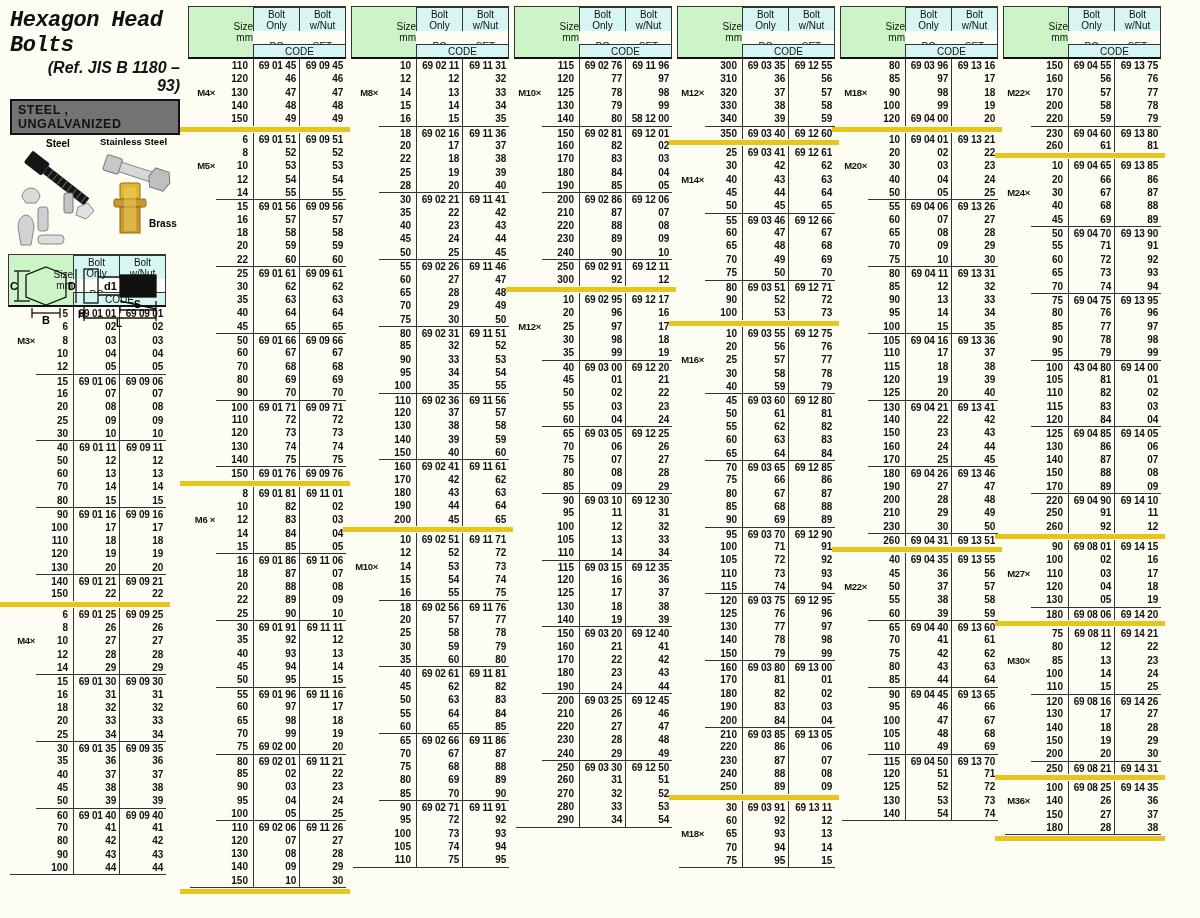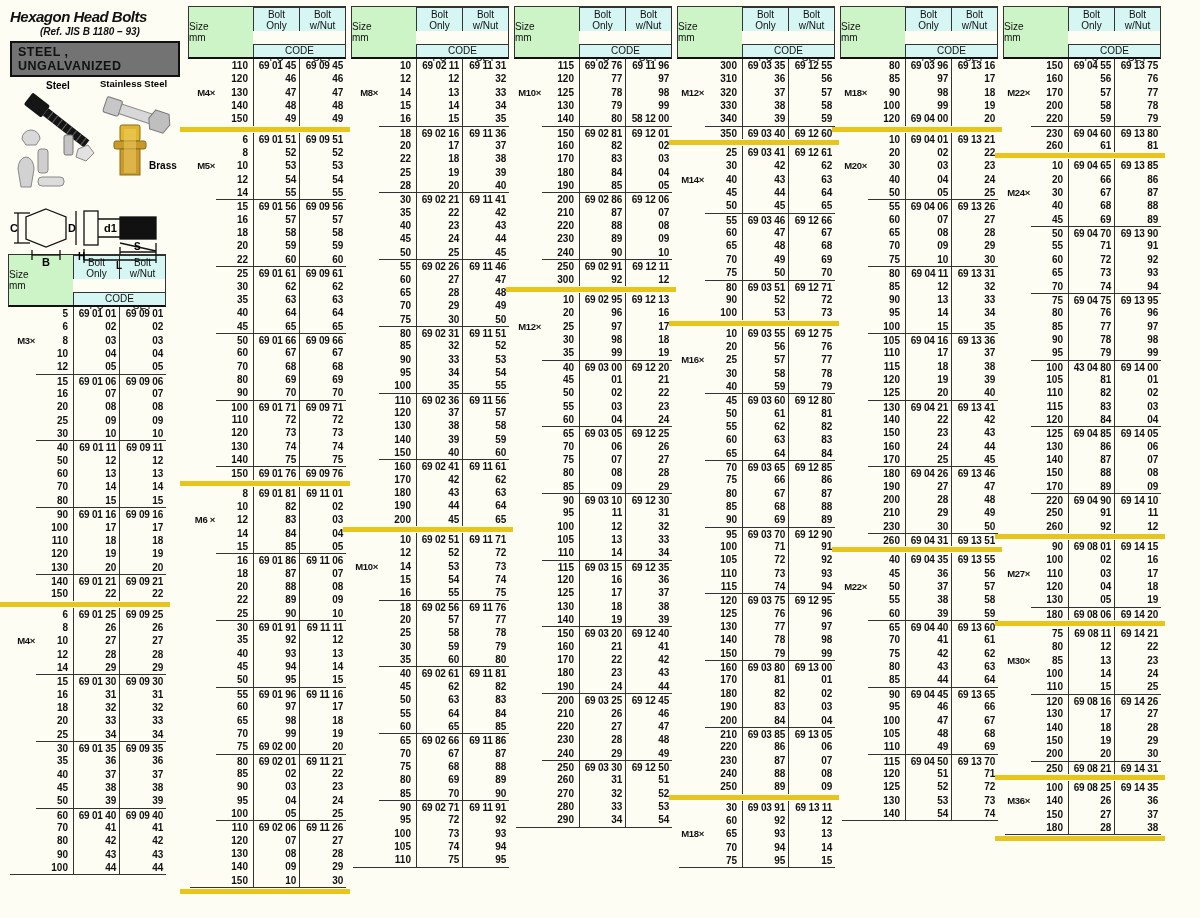--- a/index.html
+++ b/index.html
@@ -9,30 +9,30 @@
     background:#fdfdf4;
     font-family:"Liberation Sans", sans-serif;
     color:#111;
   }
   .page { display:flex; padding:6px 2px 0 8px; }
   .col { flex:0 0 163px; padding-right:4px; }
   .col-first { flex:0 0 180px; }
 
   
   .head-block { width:172px; height:246px; position:relative; }
-  .title { font-size:15px; font-weight:bold; font-style:italic; letter-spacing:-0.5px; margin:2px 0 0 2px; }
-  .ref { font-size:10px; font-weight:bold; font-style:italic; margin:1px 0 4px 32px; }
+  .title { font-size:22px; font-weight:bold; font-style:italic; letter-spacing:-0.5px; margin:2px 0 0 2px;font-family:Liberation Mono, monospace; }
+  .ref { font-size:16px; font-weight:bold; font-style:italic; margin:1px 0 4px 14px;text-align:right; }
   .badge { display:inline-block; background:#737373; border:2px solid #111; font-weight:bold; font-size:12.5px; padding:2px 6px; margin-left:2px; letter-spacing:0.5px; }
   .bolt-art, .dim-art { display:block; }
 
   
   .cat-table { width:158px; font-size:10px; }
   .thead { display:grid; grid-template-columns:64px 46px 46px; grid-template-rows:24px 13px 13px;
            border:1px solid #333; border-bottom:2px solid #111; text-align:center; line-height:11px; }
-  .th { background:#d5f6f3; border-left:1px solid #333; border-top:1px solid #333; display:flex; align-items:flex-start; justify-content:center; }
+  .th { background:#d5f6f3; border-left:1px solid #333; border-top:1px solid #333; display:flex; align-items:flex-end; justify-content:center; }
   .th-size { grid-row:1/4; grid-column:1; background:#ccf4c6; border-left:none; border-top:none; flex-direction:column; font-size:10px; }
   .th-r1 { grid-row:1; padding-top:1px; }
   .th-c2 { grid-column:2; }
   .th-c3 { grid-column:3; }
   .th-r2 { grid-row:2;margin-top:20px; }
   .th-code { grid-row:3; grid-column:2/4; }
   .row { display:grid; grid-template-columns:28px 38px 46px 46px; height:13.35px; line-height:13px; font-weight:bold; }
   .cell { overflow:hidden; white-space:nowrap; }
   .c-m   { text-align:right; padding-right:1px; font-size:9.5px; letter-spacing:-0.3px; }
   .c-size{ text-align:right; padding-right:5px; border-right:1px solid #333; }
@@ -1312,21 +1312,21 @@
           <span class="cell c-m"></span>
           <span class="cell c-size">300</span>
           <span class="cell c-pc">92</span>
           <span class="cell c-set">12</span>
         </div>
         <div class="yellow-bar"></div>
         <div class="row">
           <span class="cell c-m"></span>
           <span class="cell c-size">10</span>
           <span class="cell c-pc">69 02 95</span>
-          <span class="cell c-set">69 12 13</span>
+          <span class="cell c-set">69 12 17</span>
         </div>
         <div class="row">
           <span class="cell c-m"></span>
           <span class="cell c-size">20</span>
           <span class="cell c-pc">96</span>
           <span class="cell c-set">16</span>
         </div>
         <div class="row">
           <span class="cell c-m">M12×</span>
           <span class="cell c-size">25</span>

